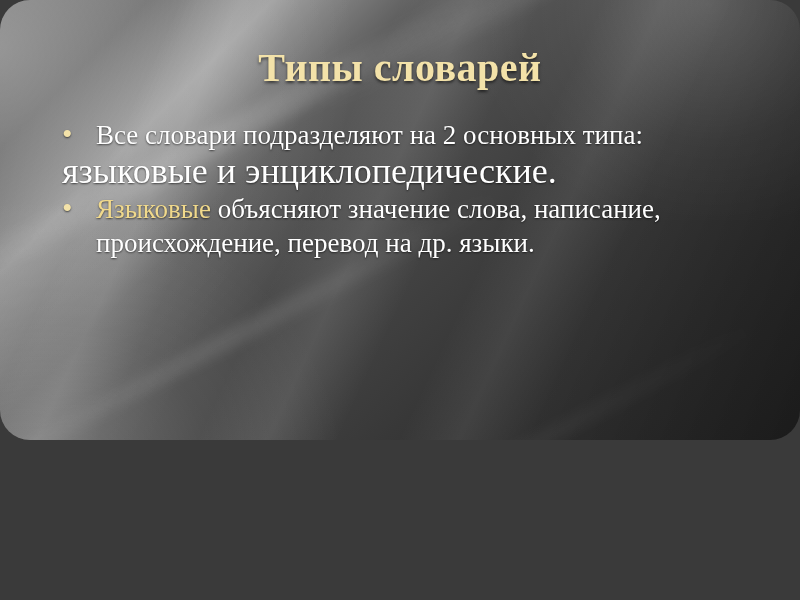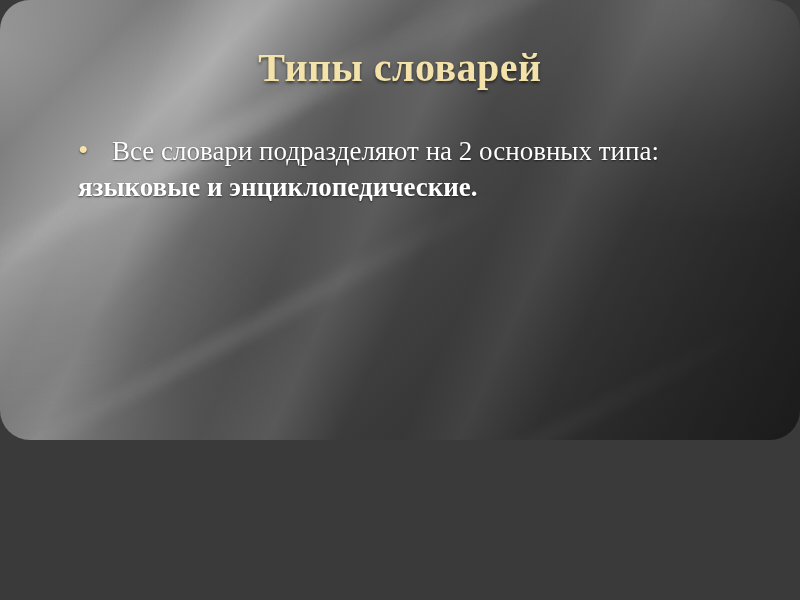--- a/index.html
+++ b/index.html
@@ -84,21 +84,21 @@
     color: #f3e2a9;
     font-family: "Liberation Serif", serif;
     font-weight: bold;
     font-size: 40px;
     line-height: 48px;
     letter-spacing: 0.5px;
     text-shadow: 0 2px 3px rgba(0,0,0,0.55);
   }
 
   .body-block {
-    margin: 16px;
+    margin: 0;
     padding: 26px 46px 0 48px;
     color: #ffffff;
   }
 
   ul.bullets {
     list-style: none;
     margin: 0;
     padding: 0;
   }
 
@@ -116,25 +116,24 @@
     position: absolute;
     left: 14px;
     top: -2px;
     color: #f3e2a9;
     font-size: 30px;
     line-height: 36px;
   }
   .plain-line {
     padding-left: 14px;
     margin: 2px 0 4px 0;
-    font-size: 27px;
+    font-size: 36px;
     line-height: 34px;
     color: #ffffff;
     text-shadow: 0 1px 2px rgba(0,0,0,0.6);
-    font-weight: bold;
   }
   .hl {
     color: #f0d98c;
   }
 </style>
 </head>
 <body>
 
 <div class="slide">
   <div class="glow-left"></div>
@@ -151,16 +150,19 @@
     <div class="body-block">
       <ul class="bullets">
         <li class="bullet">
           <span>Все словари подразделяют на 2 основных типа:</span>
         </li>
       </ul>
 
       <div class="plain-line">языковые и энциклопедические.</div>
 
       <ul class="bullets">
+        <li class="bullet">
+          <span class="hl">Языковые</span><span> объясняют значение слова, написание, происхождение, перевод на др. языки.</span>
+        </li>
       </ul>
     </div>
   </div>
 </div>
 
 </body></html>

